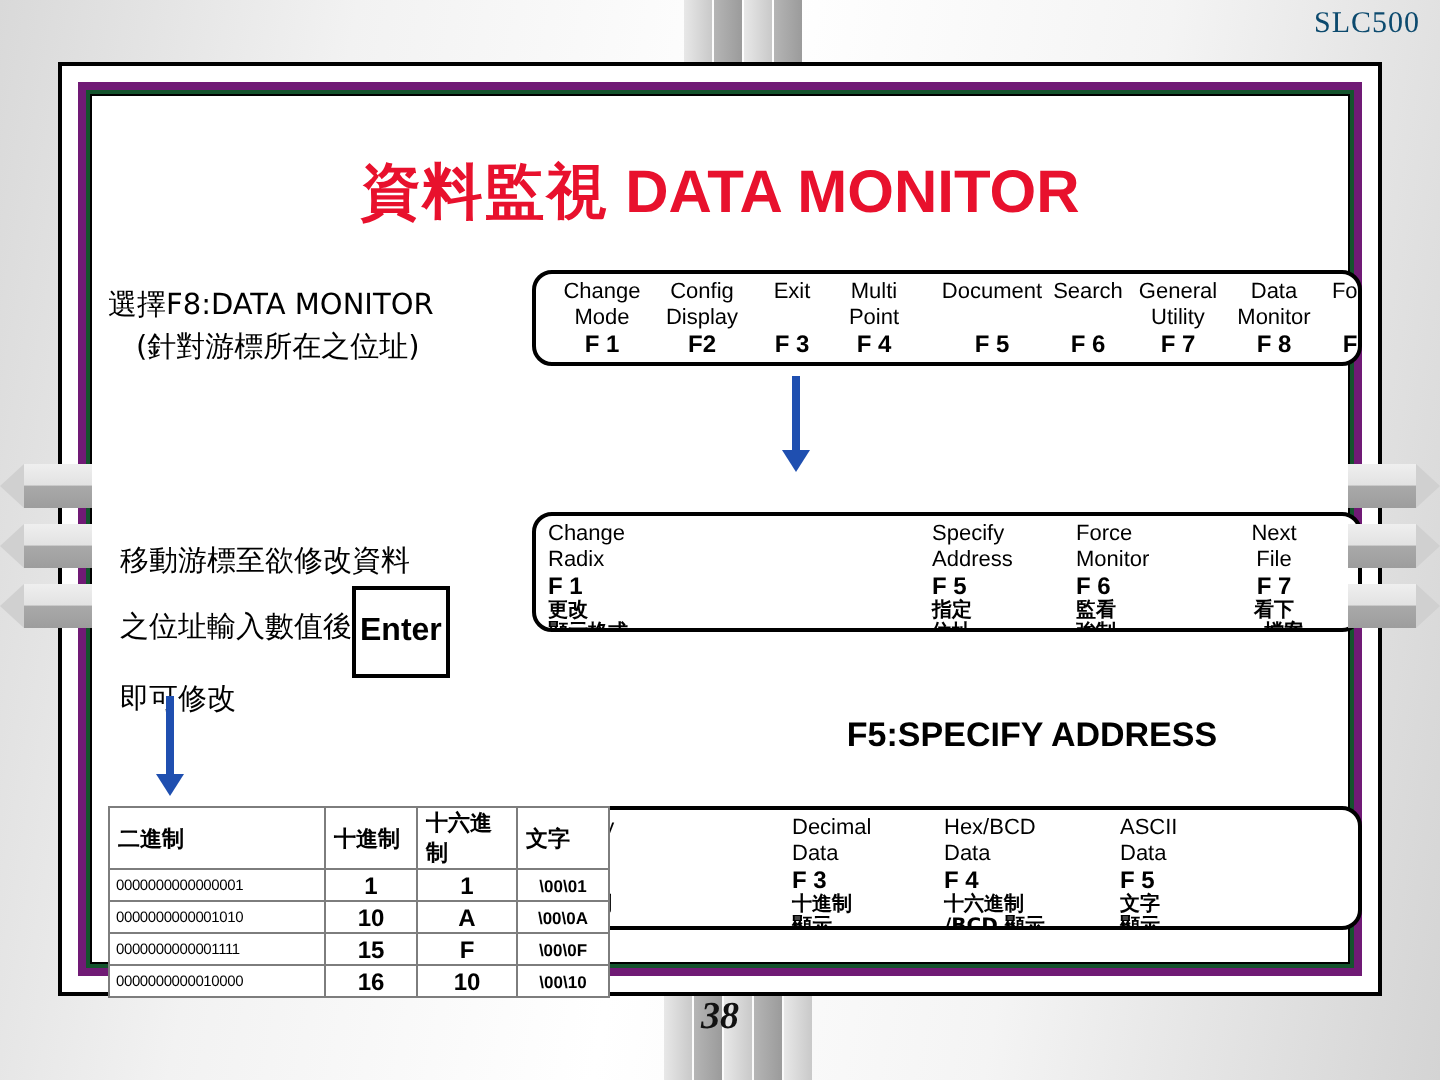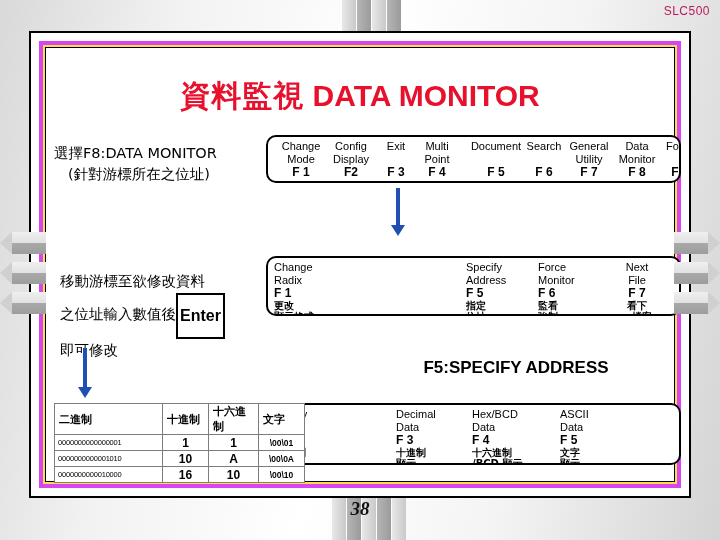--- a/index.html
+++ b/index.html
@@ -14,24 +14,24 @@
     font-family: "Liberation Sans", sans-serif;
     background: linear-gradient(100deg, #d9d9d9 0%, #f2f2f2 22%, #ffffff 48%, #f4f4f4 72%, #d4d4d4 100%);
     position: relative;
   }
 
   
   .deck-label {
     position: absolute;
     right: 10px;
     top: 4px;
-    font-family: Liberation Sans, sans-serif;
-    font-size: 12px;
+    font-family: Liberation Serif, serif;
+    font-size: 15px;
     letter-spacing: 0.5px;
-    color: #be185d;
+    color: #0c4a6e;
   }
 
   
   .fence {
     position: absolute;
     top: 0;
     width: 14px;
     height: 118px;
   }
   .fence .shaft {
@@ -133,22 +133,22 @@
     width: 662px;
     height: 467px;
     background: #ffffff;
     border: 2px solid #000000;
     box-sizing: border-box;
     z-index: 3;
   }
   .slide-frame-inner {
     position: absolute;
     left: 8px; top: 8px; right: 8px; bottom: 8px;
-    border: 4px solid #d946ef;
-    background: #fde047;
+    border: 4px solid #701a75;
+    background: #14532d;
     box-sizing: border-box;
   }
   .slide-frame-inner2 {
     position: absolute;
     left: 2px; top: 2px; right: 2px; bottom: 2px;
     border: 1px solid #000;
     background: #ffffff;
     box-sizing: border-box;
   }
 
@@ -525,20 +525,26 @@
                 <td class="hex">1</td>
                 <td class="asc">\00\01</td>
               </tr>
               <tr>
                 <td class="bin">0000000000001010</td>
                 <td class="dec">10</td>
                 <td class="hex">A</td>
                 <td class="asc">\00\0A</td>
               </tr>
               <tr>
+                <td class="bin">0000000000001111</td>
+                <td class="dec">15</td>
+                <td class="hex">F</td>
+                <td class="asc">\00\0F</td>
+              </tr>
+              <tr>
                 <td class="bin">0000000000010000</td>
                 <td class="dec">16</td>
                 <td class="hex">10</td>
                 <td class="asc">\00\10</td>
               </tr>
             </tbody>
     </table>
 
    </div>
   </div>

